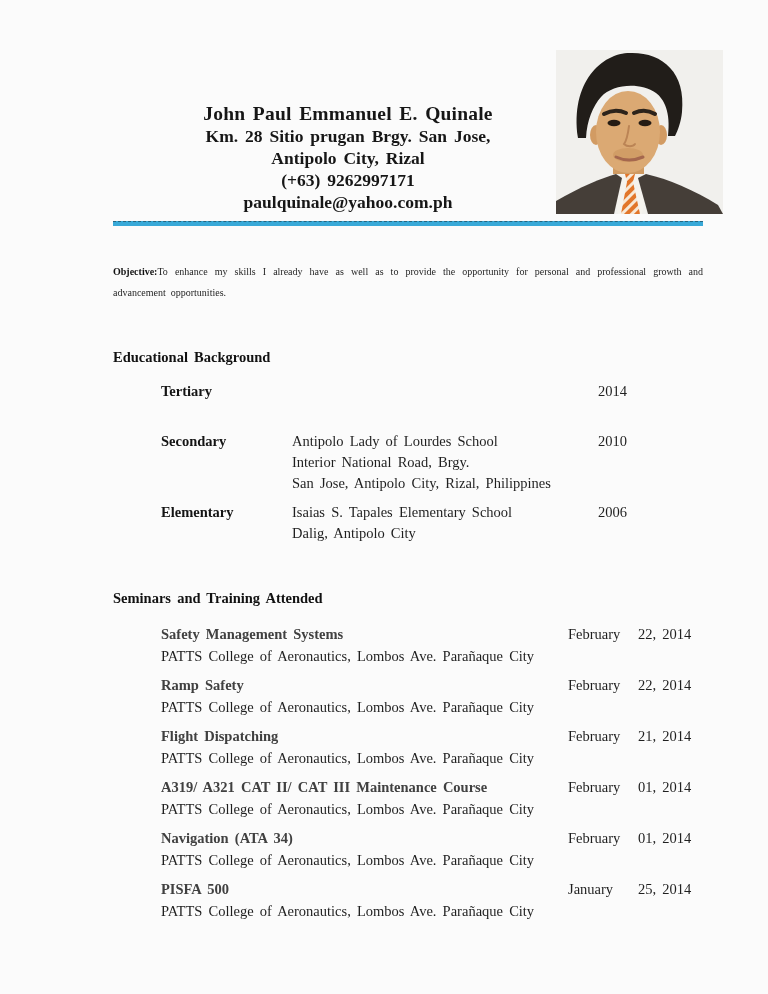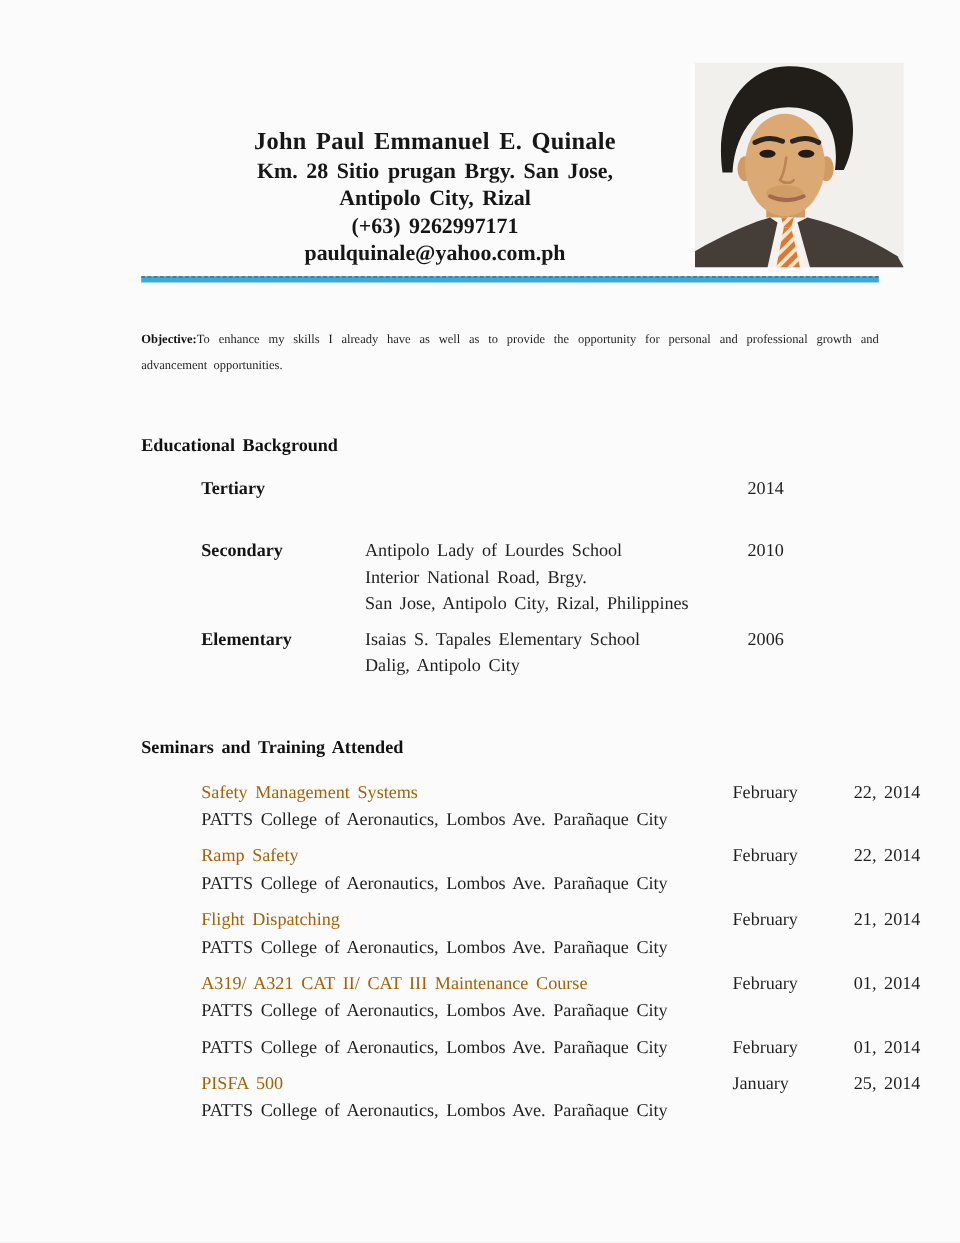--- a/index.html
+++ b/index.html
@@ -75,23 +75,23 @@
   .edu-year  { position:absolute; left:437px; top:0; }
 
   .sem-list { margin-top:15px; }
   .sem-row {
     position:relative;
     margin-left:48px;
     font-size:14.5px;
     line-height:22px;
     margin-bottom:7px;
   }
-  .sem-title { font-weight:normal; color:#a16207; width:400px; }
+  .sem-title { font-weight:bold; color:#404040; width:400px; }
   .sem-venue { width:400px; }
-  .sem-date { position:absolute; left:425px; top:0; display:flex; white-space:nowrap;gap:27px; }
+  .sem-date { position:absolute; left:407px; top:0; display:flex; white-space:nowrap; }
   .sem-month { width:70px; }
 </style>
 </head>
 <body>
 
 <div class="page">
 
   <div class="photo-frame">
     <svg viewBox="0 0 167 164" aria-hidden="true">
       <defs>
@@ -208,20 +208,21 @@
       <div class="sem-row">
         <div class="sem-title">A319/ A321 CAT II/ CAT III Maintenance Course</div>
         <div class="sem-venue">PATTS College of Aeronautics, Lombos Ave. Parañaque City</div>
         <div class="sem-date">
           <span class="sem-month">February</span>
           <span>01, 2014</span>
         </div>
       </div>
 
       <div class="sem-row">
+        <div class="sem-title">Navigation (ATA 34)</div>
         <div class="sem-venue">PATTS College of Aeronautics, Lombos Ave. Parañaque City</div>
         <div class="sem-date">
           <span class="sem-month">February</span>
           <span>01, 2014</span>
         </div>
       </div>
 
       <div class="sem-row">
         <div class="sem-title">PISFA 500</div>
         <div class="sem-venue">PATTS College of Aeronautics, Lombos Ave. Parañaque City</div>

